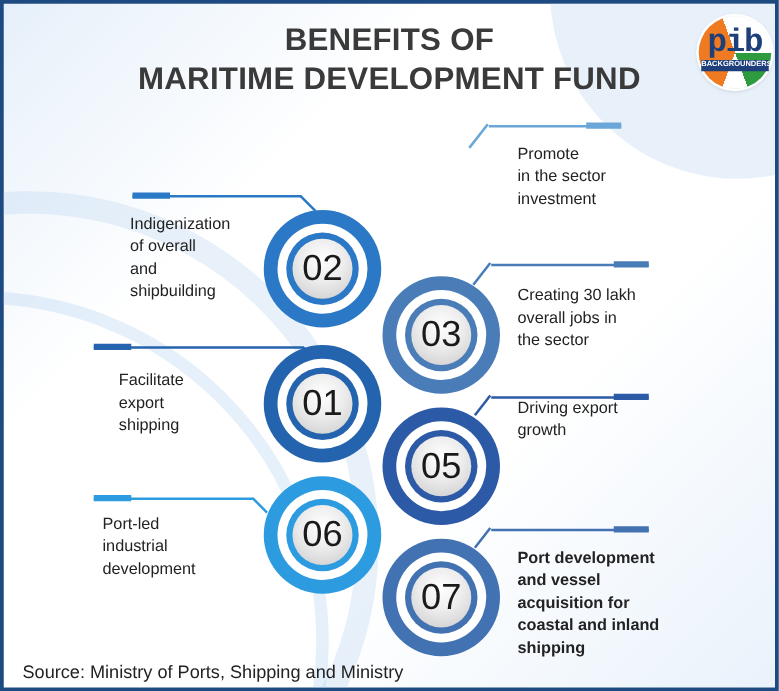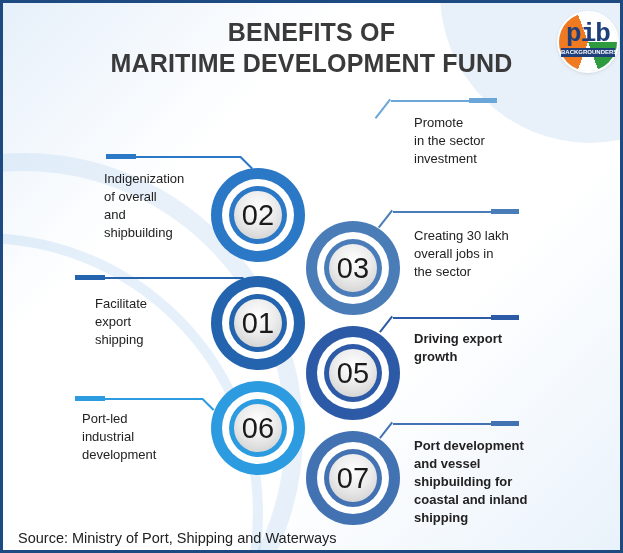--- a/index.html
+++ b/index.html
@@ -108,21 +108,21 @@
   </div>
 
   <div class="line" style="left:390px;top:314px;width:126px;background:#2d5aa6;"></div>
   <div class="cap" style="left:488px;top:312px;width:28px;background:#2d5aa6;"></div>
   <div class="diag" style="left:390px;top:314px;width:20px;background:#2d5aa6;transform:rotate(128deg);"></div>
   <div class="circle" style="left:303px;top:323px;background:#2d5aa6;">
     <div class="ring-white"></div>
       <div class="ring-inner" style="background:#2d5aa6;"></div>
     <div class="core">05</div>
   </div>
-  <div class="label" style="left:411px;top:327px;font-weight:bold;">
+  <div class="label" style="left:411px;top:314px;">
     <div>Driving export</div>
       <div>growth</div>
   </div>
 
   <div class="line" style="left:72px;top:395px;width:128px;background:#2d9be0;"></div>
   <div class="cap" style="left:72px;top:393px;width:30px;background:#2d9be0;"></div>
   <div class="diag" style="left:200px;top:395px;width:16px;background:#2d9be0;transform:rotate(45deg);"></div>
   <div class="circle" style="left:208px;top:378px;background:#2d9be0;">
     <div class="ring-white"></div>
       <div class="ring-inner" style="background:#2d9be0;"></div>
@@ -138,19 +138,19 @@
   <div class="cap" style="left:488px;top:418px;width:28px;background:#4372b3;"></div>
   <div class="diag" style="left:390px;top:420px;width:20px;background:#4372b3;transform:rotate(128deg);"></div>
   <div class="circle" style="left:303px;top:428px;background:#4372b3;">
     <div class="ring-white"></div>
       <div class="ring-inner" style="background:#4372b3;"></div>
     <div class="core">07</div>
   </div>
   <div class="label" style="left:411px;top:434px;font-weight:bold;">
     <div>Port development</div>
       <div>and vessel</div>
-      <div>shipbuilding for</div>
+      <div>acquisition for</div>
       <div>coastal and inland</div>
       <div>shipping</div>
   </div>
 
-  <div class="source">Source: Ministry of Port, Shipping and Waterways</div>
+  <div class="source">Source: Ministry of Ports, Shipping and Ministry</div>
 </div>
 
 </body></html>

